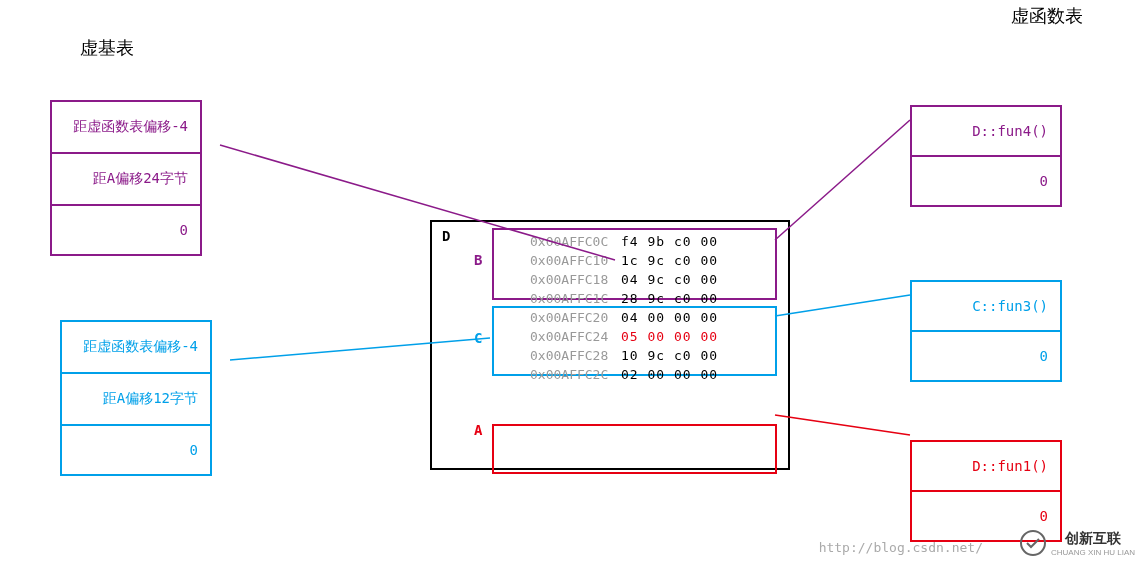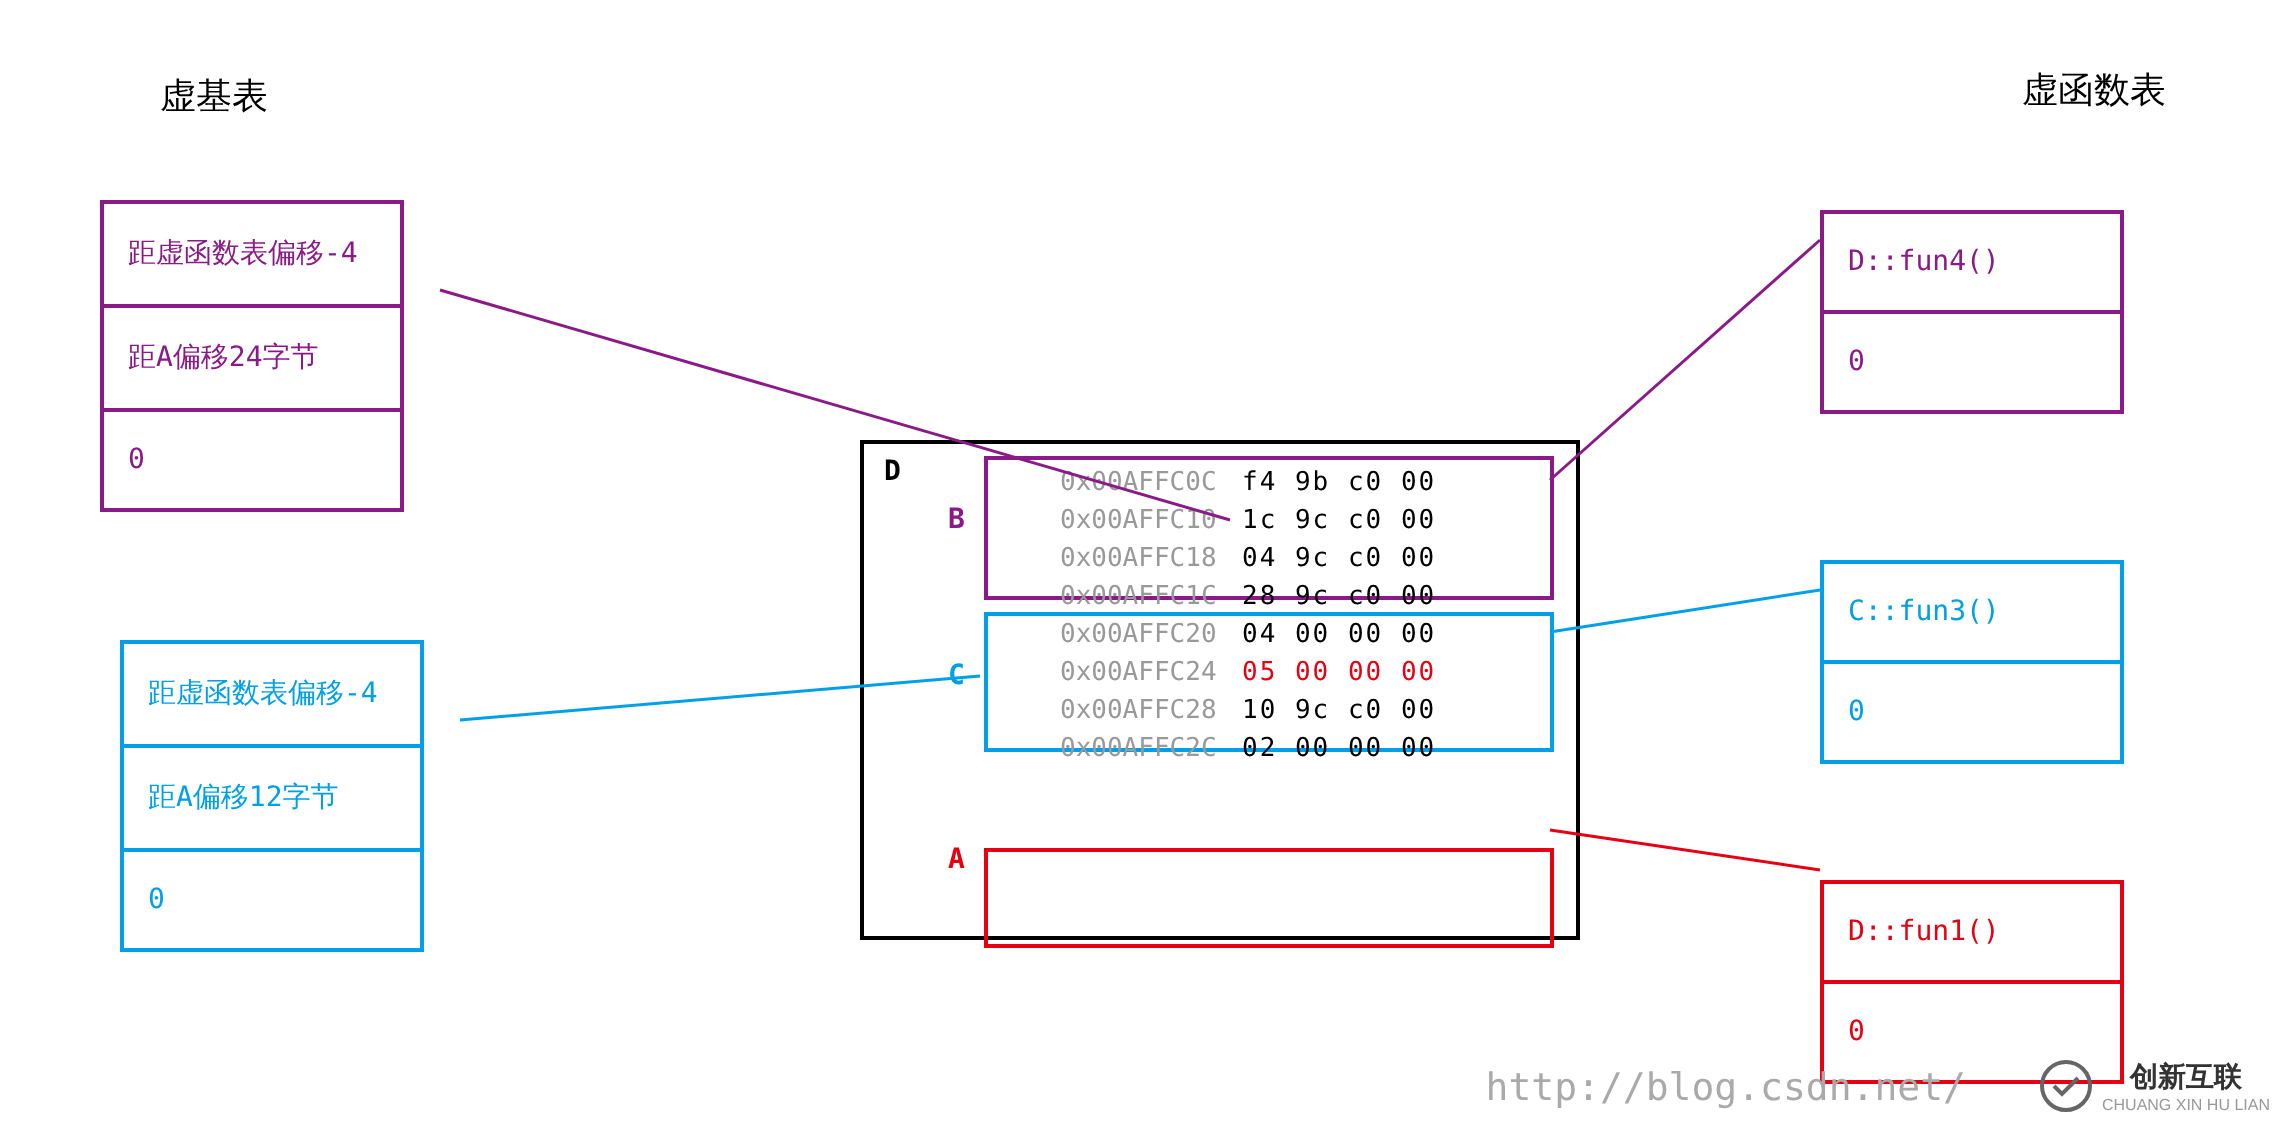--- a/index.html
+++ b/index.html
@@ -9,51 +9,51 @@
     margin: 0;
     background: #fff;
     font-family: "Microsoft YaHei", Arial, sans-serif;
     font-size: 14px;
     position: relative;
     overflow: hidden;
   }
   .abs { position: absolute; }
   .title { font-size: 18px; }
   .box-table { border: 2px solid; border-collapse: collapse; }
-  .box-table td { border-top: 2px solid; padding: 16px 12px; min-width: 150px; text-align: left; font-family: Consolas, monospace; }
+  .box-table td { border-top: 2px solid; padding: 16px 12px; min-width: 150px; text-align: right; font-family: Consolas, monospace; }
   .box-table td:first-child.no-top { border-top: none; }
   .purple { border-color: #8b1a89 !important; color: #8b1a89; }
   .cyan   { border-color: #00a0e9 !important; color: #00a0e9; }
   .red    { border-color: #e60012 !important; color: #e60012; margin-top: 20px; }
   .memblock {
     border: 2px solid #000;
     position: absolute;
     padding: 0;
   }
   .mem-row { display: flex; }
   .addr { width: 95px; font-family: Consolas, monospace; color: #999; font-size: 13px; padding: 2px 4px 2px 8px; }
   .bytes { width: 115px; font-family: Consolas, monospace; color: #000000; font-size: 13px; padding: 2px 4px; letter-spacing: 1px; }
   .bytes.redtxt { color: #e60012; }
   .group-label { position: absolute; font-family: Consolas, monospace; font-weight: bold; }
   .d-label { color: #000; }
   .b-label { color: #8b1a89; }
   .c-label { color: #00a0e9; }
   .a-label { color: #e60012; }
   .group-box { position: absolute; border: 2px solid; }
   svg.lines { position: absolute; top: 0; left: 0; pointer-events: none; }
-  .footer-url { position:absolute; bottom:6px; right:160px; color:#aaa; font-family: Consolas, monospace; font-size:19px;}
+  .footer-url { position:absolute; bottom:6px; right:160px; color:#aaa; font-family: Consolas, monospace; font-size:13px;}
   .logo { position:absolute; bottom:4px; right:8px; color:#666; font-size:11px; display:flex; align-items:center; gap:4px;text-align:center;}
   .logo svg { }
   .center { text-align:center;}
 </style>
 </head>
 <body>
 
 <div class="abs title" style="left:80px; top:36px;">虚基表</div>
-<div class="abs title" style="right:60px; top:33px;">虚函数表</div>
+<div class="abs title" style="right:60px; top:4px;">虚函数表</div>
 
 <div class="abs" style="left:50px; top:100px;">
   <table class="box-table purple">
     <tbody>
         <tr>
           <td class="purple no-top" style="border-top:none">距虚函数表偏移-4</td>
         </tr>
     <tr>
           <td class="purple">距A偏移24字节</td>
         </tr>

